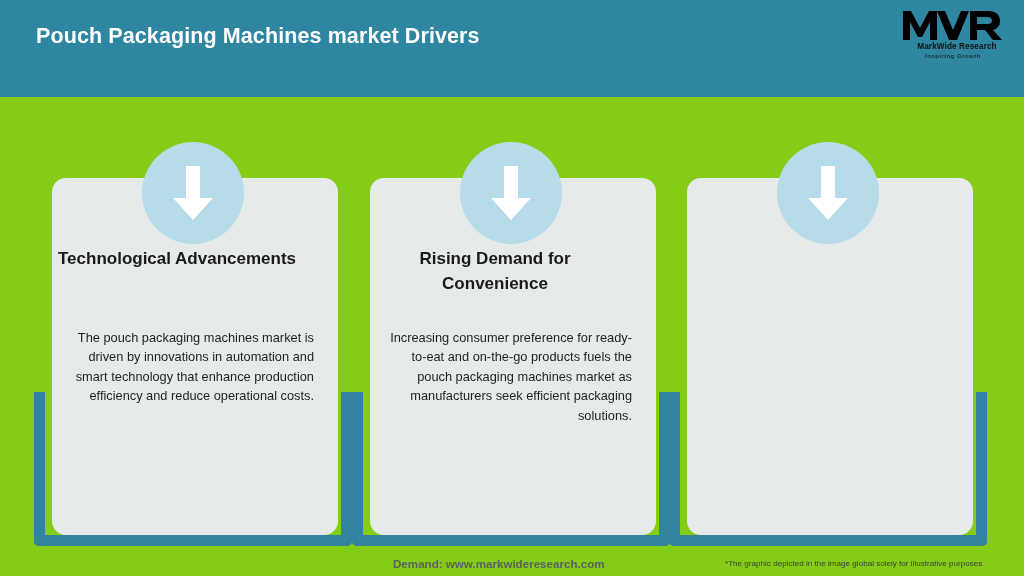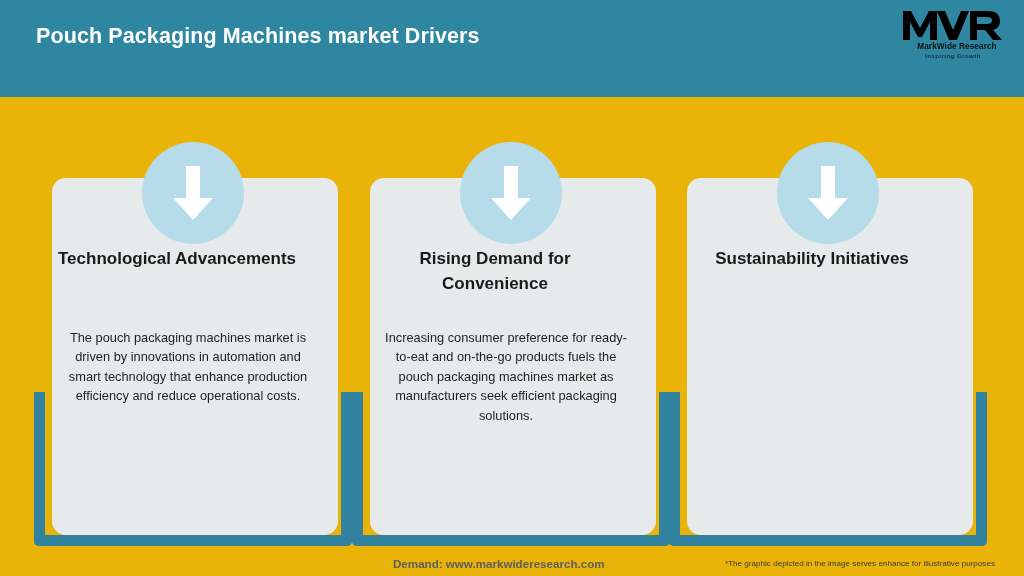--- a/index.html
+++ b/index.html
@@ -2,21 +2,21 @@
 <html><head>
 <meta charset="utf-8">
 <style>
   * { box-sizing: border-box; margin: 0; padding: 0; }
   html, body {
     width: 1024px; height: 576px;
     background: #ffffff;
     font-family: "Liberation Sans", sans-serif;
     overflow: hidden;
   }
-  .page { position: relative; width: 1024px; height: 576px; background: #eab308; }
+  .page { position: relative; width: 1024px; height: 576px; background: #84cc16; }
 
   
   .header {
     position: absolute; left: 0; top: 0;
     width: 1024px; height: 97px;
     background: #2e86a0;
   }
   .header-title {
     position: absolute; left: 36px; top: 24px;
     font-size: 21.5px; font-weight: bold; color: #ffffff;
@@ -80,21 +80,21 @@
     width: 242px;
     text-align: center;
     font-size: 17px; font-weight: bold; color: #1a1a1a;
     line-height: 1.45;
   }
   .card-body {
     position: absolute; left: 28px; top: 186px;
     width: 252px;
     font-size: 12.8px; color: #1f1f1f;
     line-height: 1.52;
-    text-align: center;
+    text-align: right;
   }
 
   
   .footer-source {
     position: absolute; left: 393px; top: 557px;
     font-size: 11.6px; font-weight: bold; color: #5a5f63;
     white-space: nowrap;
   }
   .footer-note {
     position: absolute; left: 725px; top: 559px;
@@ -151,21 +151,20 @@
     </div>
 
     <div class="card-slot s2">
       <div class="frame"></div>
       <div class="panel"></div>
       <div class="badge">
         <svg class="arrow-icon" width="46" height="58" viewBox="0 0 46 58">
           <path d="M16 2 L30 2 L30 34 L43 34 L23 56 L3 34 L16 34 Z" fill="#ffffff"></path>
         </svg>
       </div>
-      <div class="card-title">Sustainability Initiatives</div>
     </div>
 
   </div>
 
   <div class="footer-source">Demand: www.markwideresearch.com</div>
-  <div class="footer-note">*The graphic depicted in the image serves enhance for illustrative purposes</div>
+  <div class="footer-note">*The graphic depicted in the image global solely for illustrative purposes</div>
 
 </div>
 
 </body></html>

